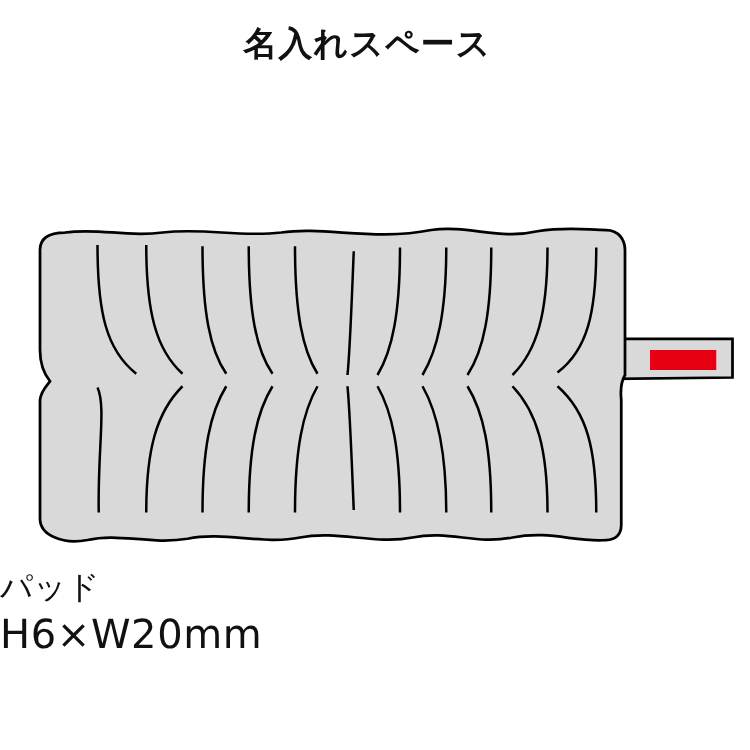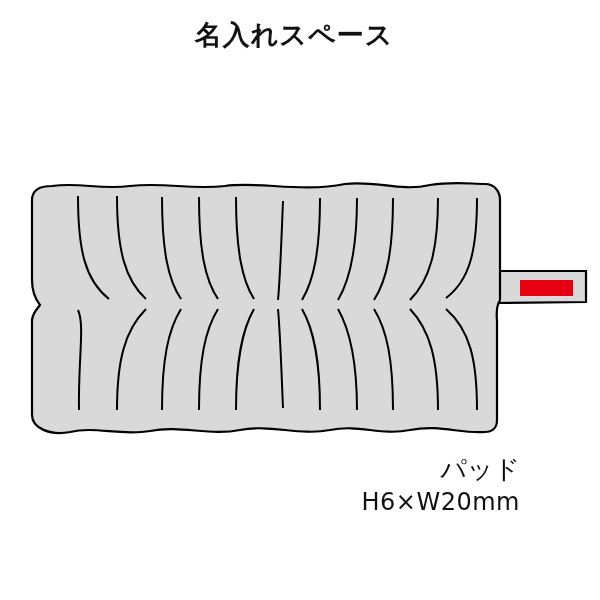--- a/index.html
+++ b/index.html
@@ -1,20 +1,20 @@
 <!DOCTYPE html>
 <html><head>
 <meta charset="utf-8">
 <style>
   html, body { margin:0; padding:0; background:#ffffff; }
   body { width:600px; height:600px; position:relative; overflow:hidden; font-family:"DejaVu Sans", sans-serif; }
   .title { position:absolute; left:0; top:17px; width:588px; text-align:center; font-size:27px; font-weight:bold; color:#111; letter-spacing:1px; }
-  .caption { position:absolute; left:0; width:520px; text-align:right; color:#111; }
+  .caption { position:absolute; left:0; width:520px; text-align:left; color:#111; }
   .cap1 { top:452px; font-size:26px; }
-  .cap2 { top:488px; font-size:24px; letter-spacing:0.5px; }
+  .cap2 { top:488px; font-size:32px; letter-spacing:0.5px; }
   svg.diagram { position:absolute; left:0; top:0; }
 </style>
 </head>
 <body>
 
 <div class="title">名入れスペース</div>
 
 <svg class="diagram" width="600" height="600" viewBox="0 0 600 600">
 
   <g>

